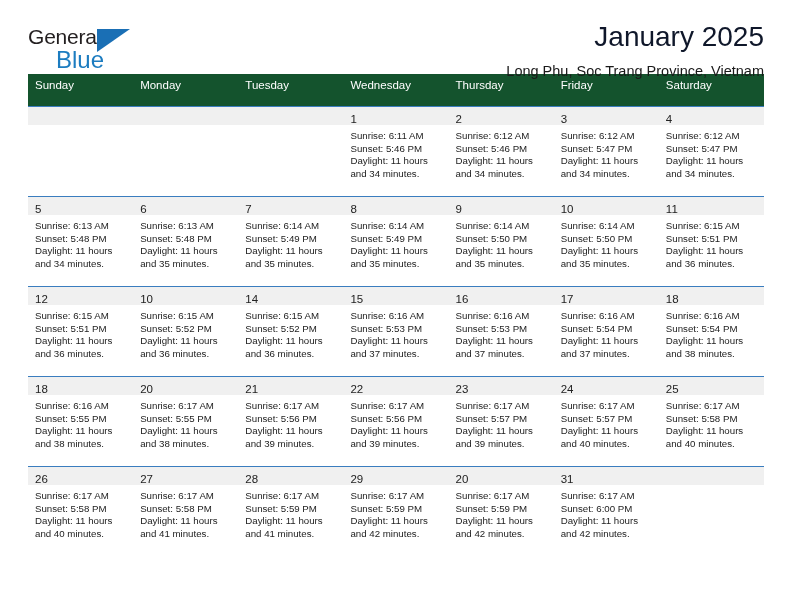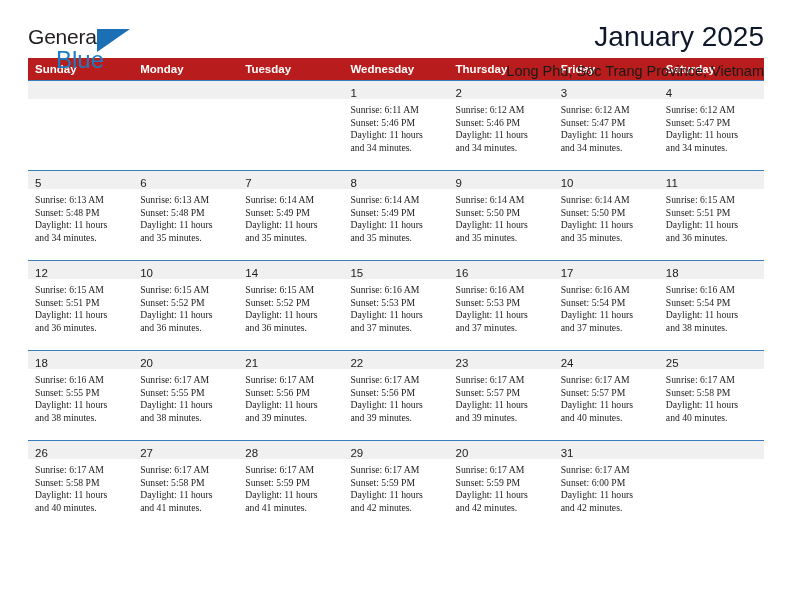--- a/index.html
+++ b/index.html
@@ -18,21 +18,21 @@
     position: relative;
     width: 792px;
     height: 612px;
     box-sizing: border-box;
     padding: 0 28px;
   }
 
   
   .header {
     position: relative;
-    height: 58px;
+    height: 74px;
     display: flex;
     align-items: flex-start;
     justify-content: space-between;
     gap: 34px;
   }
   .logo {
     position: relative;
     margin-top: 26px;
     width: 120px;
     height: 46px;
@@ -77,26 +77,26 @@
     line-height: 1.1;
   }
 
   
   .calendar {
     width: 736px;
     border-collapse: collapse;
     table-layout: fixed;
   }
   .calendar th {
-    background: #b91c1c;
+    background: #14532d;
     color: #ffffff;
     font-size: 11.5px;
-    font-weight: bold;
+    font-weight: normal;
     text-align: left;
-    padding: 5px 0 5px 7px;
+    padding: 5px 0 15px 7px;
     height: 19px;
     box-sizing: border-box;
   }
   .calendar td {
     vertical-align: top;
     padding: 0;
     height: 90px;
     border-top: 1px solid #3a7dbf;
     box-sizing: border-box;
   }
@@ -111,21 +111,20 @@
     box-sizing: border-box;
     padding: 2px 0 0 7px;
   }
   .daynum {
     font-size: 11.5px;
     color: #222222;
     line-height: 13px;
   }
   .cell-body {
     padding: 5px 6px 0 7px;
-    font-family: Liberation Serif, serif;
   }
   .cell-line {
     font-size: 9.7px;
     line-height: 12.6px;
     color: #222222;
     white-space: nowrap;
   }
   .empty .daynum-band { background: #f0f0f0; }
 </style>
 </head>

